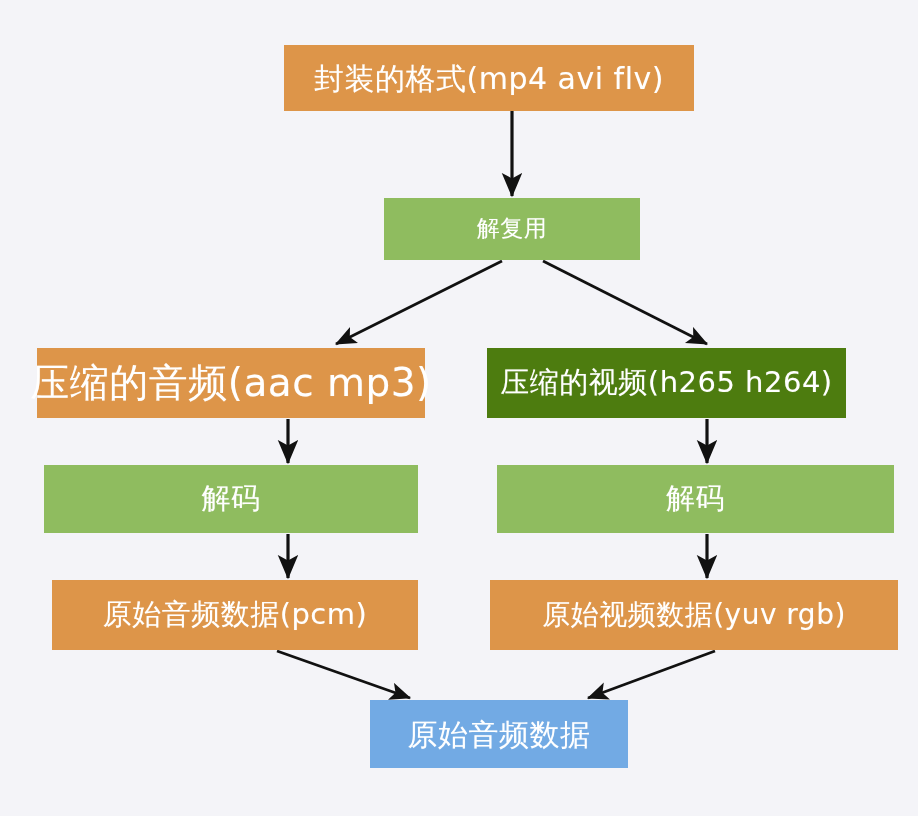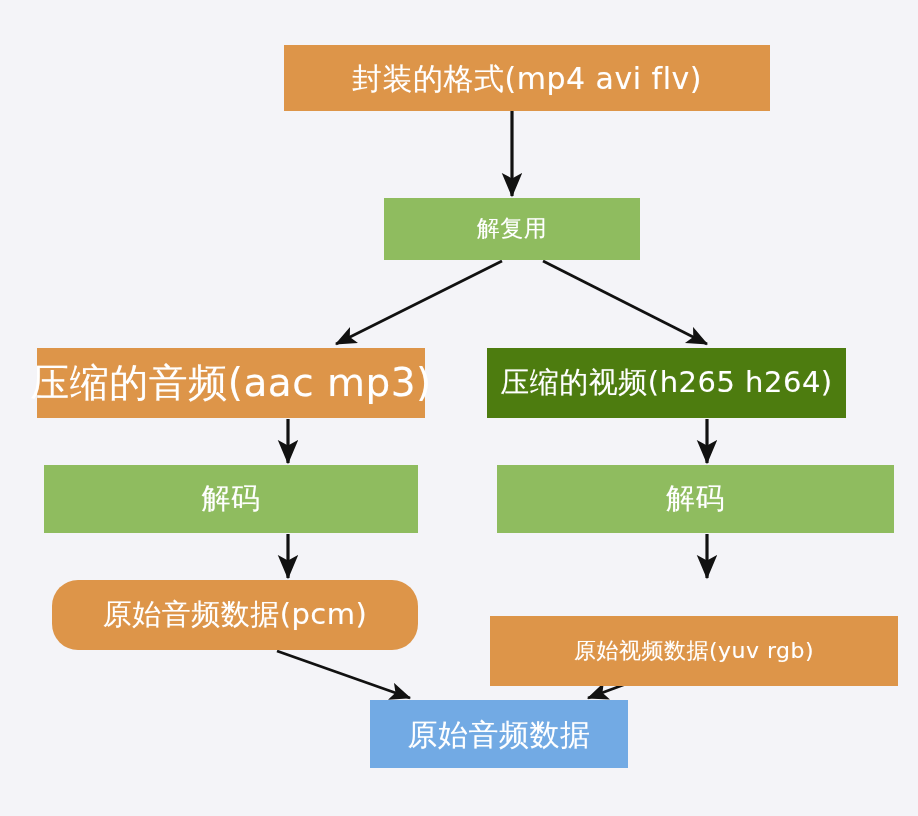--- a/index.html
+++ b/index.html
@@ -62,42 +62,42 @@
         <line x1="288" y1="419" x2="288" y2="463" stroke="#111111" stroke-width="3.2" marker-end="url(#arrowhead)"></line>
         <line x1="707" y1="419" x2="707" y2="463" stroke="#111111" stroke-width="3.2" marker-end="url(#arrowhead)"></line>
         <line x1="288" y1="534" x2="288" y2="578" stroke="#111111" stroke-width="3.2" marker-end="url(#arrowhead)"></line>
         <line x1="707" y1="534" x2="707" y2="578" stroke="#111111" stroke-width="3.2" marker-end="url(#arrowhead)"></line>
         <line x1="277" y1="651" x2="410" y2="698" stroke="#111111" stroke-width="2.8" marker-end="url(#arrowhead)"></line>
         <line x1="715" y1="651" x2="588" y2="698" stroke="#111111" stroke-width="2.8" marker-end="url(#arrowhead)"></line>
       </g>
   </svg>
 
   <div id="node-layer">
-      <div class="node" style="left: 284px; top: 45px; width: 486px; height: 66px; background: rgb(221, 149, 73); font-size: 30px; justify-content: center;">
+      <div class="node" style="left: 284px; top: 45px; width: 410px; height: 66px; background: rgb(221, 149, 73); font-size: 30px; justify-content: center;">
         <span class="node-label">封装的格式(mp4 avi flv)</span>
       </div>
       <div class="node" style="left: 384px; top: 198px; width: 256px; height: 62px; background: rgb(143, 188, 95); font-size: 23px;">
         <span class="node-label">解复用</span>
       </div>
       <div class="node" style="left: 37px; top: 348px; width: 388px; height: 70px; background: rgb(221, 149, 73); font-size: 39px;">
         <span class="node-label">压缩的音频(aac mp3)</span>
       </div>
       <div class="node" style="left: 487px; top: 348px; width: 359px; height: 70px; background: #4d7c0f; font-size: 29px;">
         <span class="node-label">压缩的视频(h265 h264)</span>
       </div>
       <div class="node" style="left: 44px; top: 465px; width: 374px; height: 68px; background: rgb(143, 188, 95); font-size: 29px;">
         <span class="node-label">解码</span>
       </div>
       <div class="node" style="left: 497px; top: 465px; width: 397px; height: 68px; background: rgb(143, 188, 95); font-size: 29px;">
         <span class="node-label">解码</span>
       </div>
-      <div class="node" style="left: 52px; top: 580px; width: 366px; height: 70px; background: rgb(221, 149, 73); font-size: 29px; border-radius: 26px;">
+      <div class="node" style="left: 52px; top: 580px; width: 366px; height: 70px; background: rgb(221, 149, 73); font-size: 29px;">
         <span class="node-label">原始音频数据(pcm)</span>
       </div>
-      <div class="node" style="left: 490px; top: 580px; width: 408px; height: 70px; background: rgb(221, 149, 73); font-size: 22px; margin-top: 36px;">
+      <div class="node" style="left: 490px; top: 580px; width: 408px; height: 70px; background: rgb(221, 149, 73); font-size: 28px;">
         <span class="node-label">原始视频数据(yuv rgb)</span>
       </div>
       <div class="node" style="left: 370px; top: 700px; width: 258px; height: 68px; background: rgb(114, 170, 228); font-size: 30px;">
         <span class="node-label">原始音频数据</span>
       </div>
     </div>
 
 </div>
 
 </body></html>

